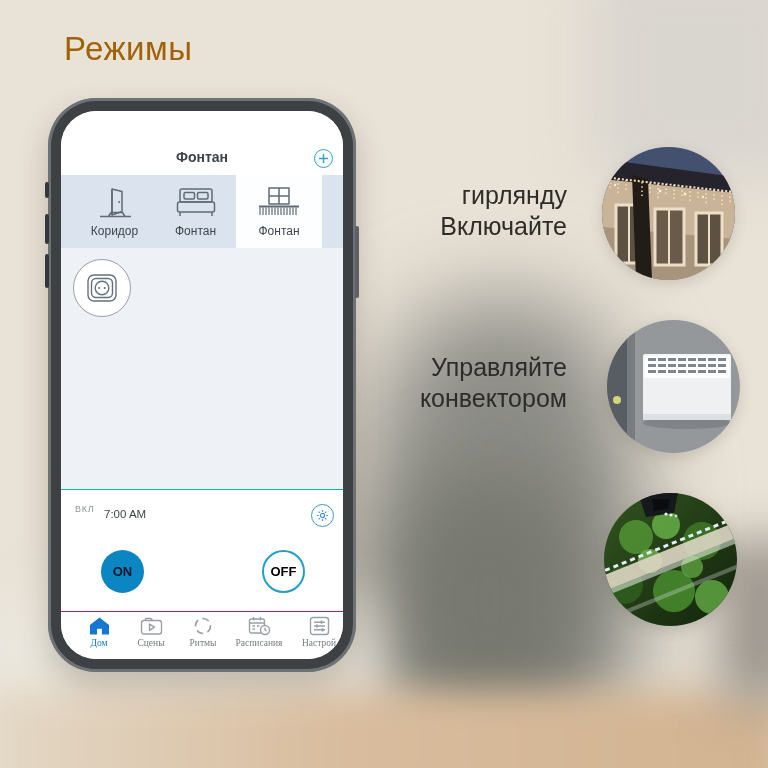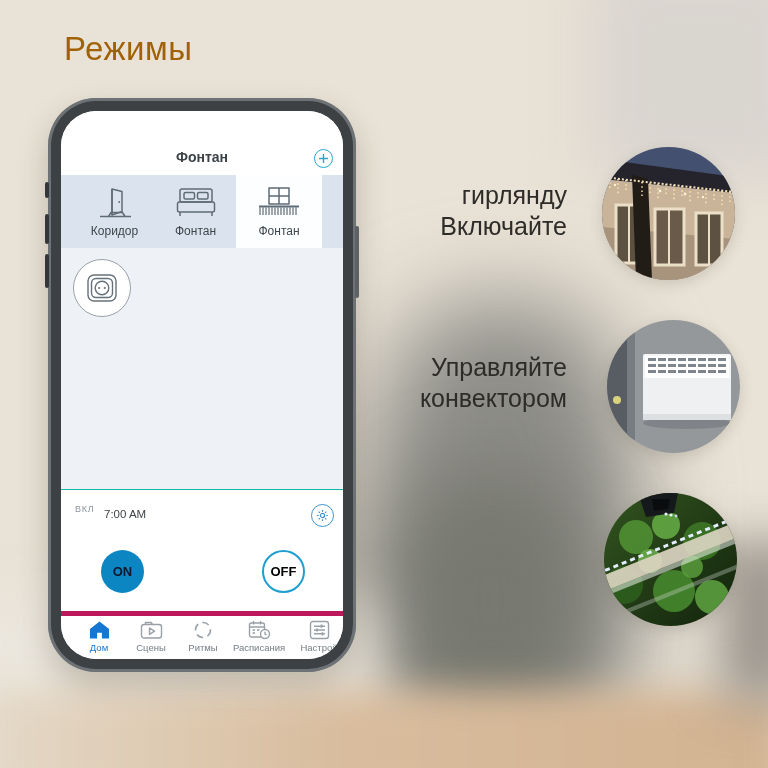--- a/index.html
+++ b/index.html
@@ -47,21 +47,21 @@
   .control-panel { position:relative; height:122px; background:#fff; border-top:1px solid #14b8a6; }
   .status-label { position:absolute; left:14px; top:14px; font-size:9px; letter-spacing:.8px; color:#8e959e; }
   .time-label { position:absolute; left:7px; top:18px; font-size:11.5px; color:#3f444a;margin-left:36px; }
   .gear-btn { position:absolute; right:9px; top:14px; width:23px; height:23px; border:1.5px solid #3f93cf; border-radius:50%;
               display:flex; align-items:center; justify-content:center; }
   .btn-round { position:absolute; width:43px; height:43px; border-radius:50%; display:flex; align-items:center; justify-content:center;
                font-size:13px; font-weight:700; }
   .btn-on { left:40px; top:60px; background:#0c86c3; color:#0f172a; }
   .btn-off { left:201px; top:60px; border:2px solid #1f9fd0; color:#000000; background:#fff; }
 
-  .nav-bar { position:relative; height:59px; background:#fff; border-top:5px solid #be185d; }
+  .nav-bar { position:relative; height:59px; background:#fff; border-top:1px solid #be185d;font-family:Liberation Serif, serif; }
   .nav-item { position:absolute; top:4px; width:60px; display:flex; flex-direction:column; align-items:center; }
   .nav-item .nav-label { font-size:9.5px; color:#757c84; margin-top:2px; white-space:nowrap; }
   .nav-item.active .nav-label { color:#1577d2; }
   .ni-1{left:8px;} .ni-2{left:60px;} .ni-3{left:112px;} .ni-4{left:168px;} .ni-5{left:228px;}
 
   
   .feature-text { position:absolute; right:201px; text-align:right; font-size:25px; line-height:31px; color:#2e2c28; }
   .ft-1 { top:180px; } .ft-2 { top:352px; } .ft-3 { top:521px; }
   .feature-photo { position:absolute; width:133px; height:133px; border-radius:50%; overflow:hidden; box-shadow:0 4px 14px rgba(80,70,55,.18); }
   .fp-1 { left:602px; top:147px; } .fp-2 { left:607px; top:320px; } .fp-3 { left:604px; top:493px; }

